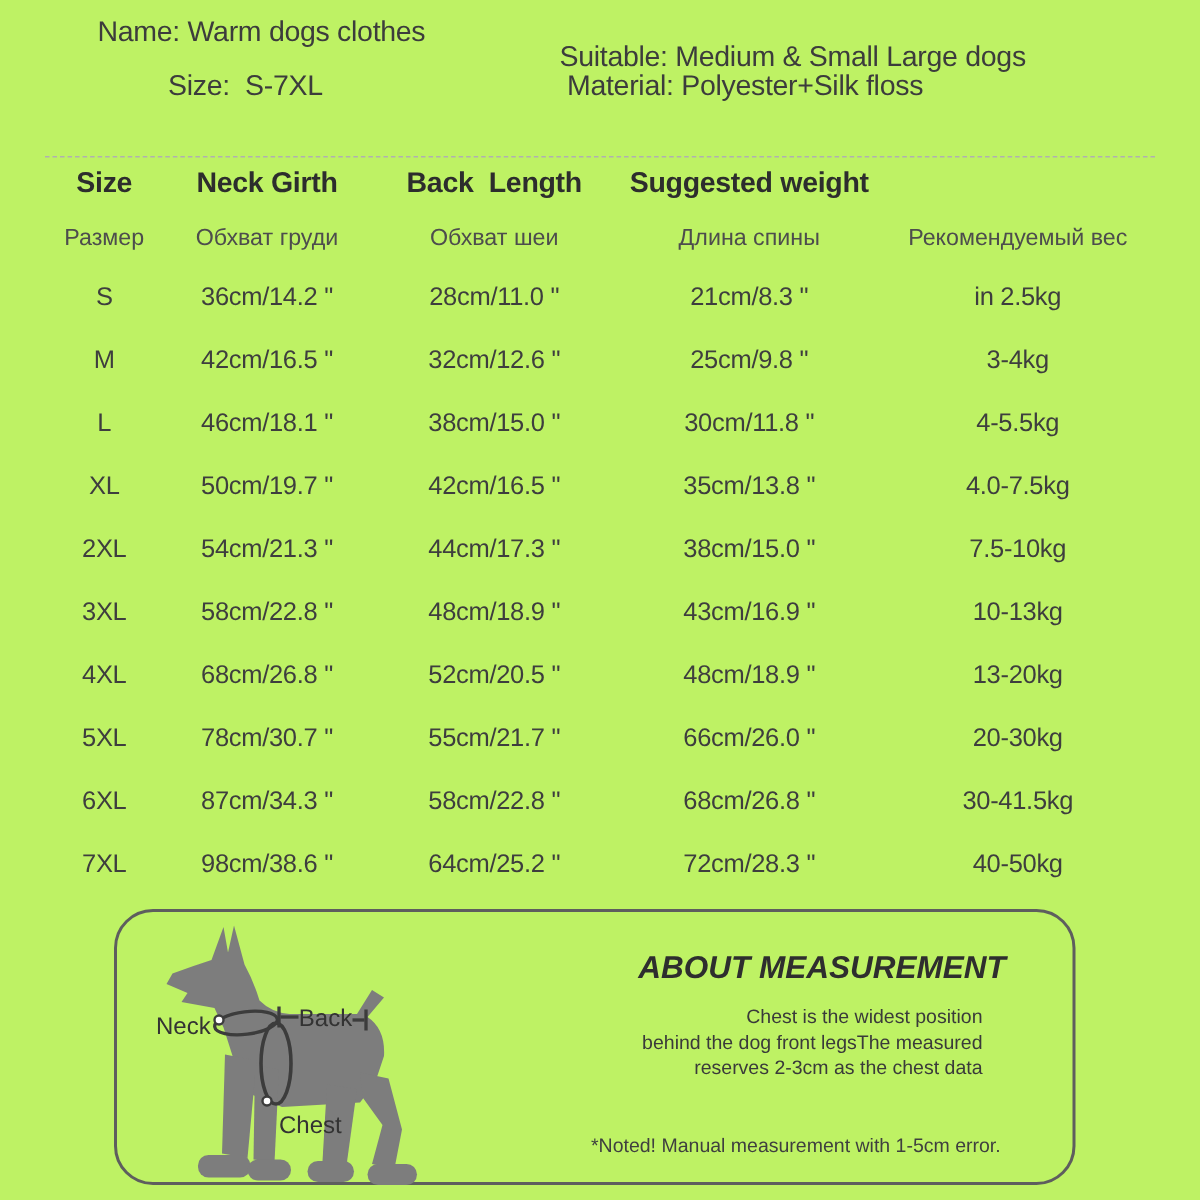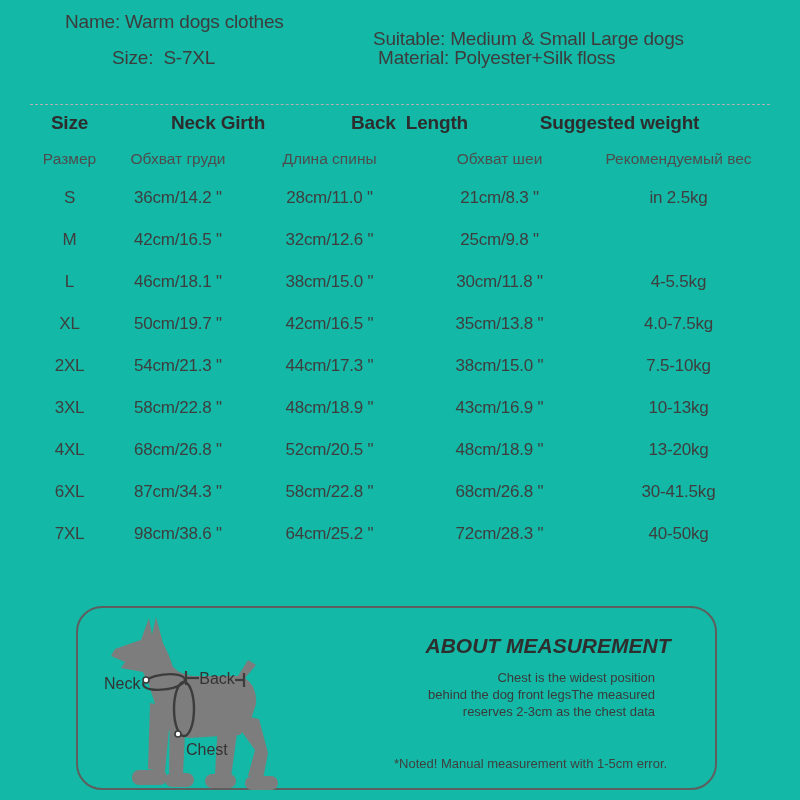--- a/index.html
+++ b/index.html
@@ -1,28 +1,28 @@
 <!DOCTYPE html>
 <html><head>
 <meta charset="utf-8">
 <style>
   html,body{margin:0;padding:0;background:#fff;}
-  .page{position:relative;width:800px;height:800px;background:#14b8a6;
+  .page{position:relative;width:800px;height:800px;background:#bef264;
         font-family:"Liberation Sans","DejaVu Sans",sans-serif;color:#3a3a3a;overflow:hidden;}
 
   
   .hdr-item{position:absolute;font-size:19px;font-weight:500;color:#3c3c3c;
             letter-spacing:-0.2px;white-space:pre;}
 
   
   .size-table{position:absolute;left:30px;top:104px;width:740px;
               border-top:1px dashed #b0b0b0;}
   .trow{display:grid;grid-template-columns:79px 138px 165px 175px 183px;
         align-items:center;text-align:center;}
-  .thead{height:36px;gap:40px;}
+  .thead{height:36px;}
   .thead .hcell{font-weight:bold;font-size:19px;color:#2d2d2d;letter-spacing:-0.2px;white-space:pre;}
   .tsub{height:36px;}
   .tsub .scell{font-size:15.5px;color:#4d4d4d;}
   .data-row{height:42px;font-size:17px;color:#3e3e3e;letter-spacing:-0.2px;white-space:pre;}
 
   
   .measure-box{position:absolute;left:76px;top:606px;width:641px;height:184px;
                border:2px solid #5e5e5e;border-radius:26px;box-sizing:border-box;}
   .dog-svg{position:absolute;left:14px;top:0px;}
   .dog-svg text{font-family:"Liberation Sans","DejaVu Sans",sans-serif;fill:#333333;}
@@ -45,38 +45,39 @@
   <div class="size-table">
     <div class="trow thead">
       <div class="hcell">Size</div>
       <div class="hcell">Neck Girth</div>
       <div class="hcell">Back  Length</div>
       <div class="hcell">Suggested weight</div>
     </div>
     <div class="trow tsub">
       <div class="scell">Размер</div>
       <div class="scell">Обхват груди</div>
+      <div class="scell">Обхват шеи</div>
       <div class="scell">Длина спины</div>
-      <div class="scell">Обхват шеи</div>
       <div class="scell">Рекомендуемый вес</div>
     </div>
     <div>
     <div class="trow data-row">
       <div class="cell">S</div>
       <div class="cell">36cm/14.2 "</div>
       <div class="cell">28cm/11.0 "</div>
       <div class="cell">21cm/8.3 "</div>
       <div class="cell">in 2.5kg</div>
     </div>
 
     <div class="trow data-row">
       <div class="cell">M</div>
       <div class="cell">42cm/16.5 "</div>
       <div class="cell">32cm/12.6 "</div>
       <div class="cell">25cm/9.8 "</div>
+      <div class="cell">3-4kg</div>
     </div>
 
     <div class="trow data-row">
       <div class="cell">L</div>
       <div class="cell">46cm/18.1 "</div>
       <div class="cell">38cm/15.0 "</div>
       <div class="cell">30cm/11.8 "</div>
       <div class="cell">4-5.5kg</div>
     </div>
 
@@ -105,20 +106,27 @@
     </div>
 
     <div class="trow data-row">
       <div class="cell">4XL</div>
       <div class="cell">68cm/26.8 "</div>
       <div class="cell">52cm/20.5 "</div>
       <div class="cell">48cm/18.9 "</div>
       <div class="cell">13-20kg</div>
     </div>
 
+    <div class="trow data-row">
+      <div class="cell">5XL</div>
+      <div class="cell">78cm/30.7 "</div>
+      <div class="cell">55cm/21.7 "</div>
+      <div class="cell">66cm/26.0 "</div>
+      <div class="cell">20-30kg</div>
+    </div>
 
     <div class="trow data-row">
       <div class="cell">6XL</div>
       <div class="cell">87cm/34.3 "</div>
       <div class="cell">58cm/22.8 "</div>
       <div class="cell">68cm/26.8 "</div>
       <div class="cell">30-41.5kg</div>
     </div>
 
     <div class="trow data-row">

